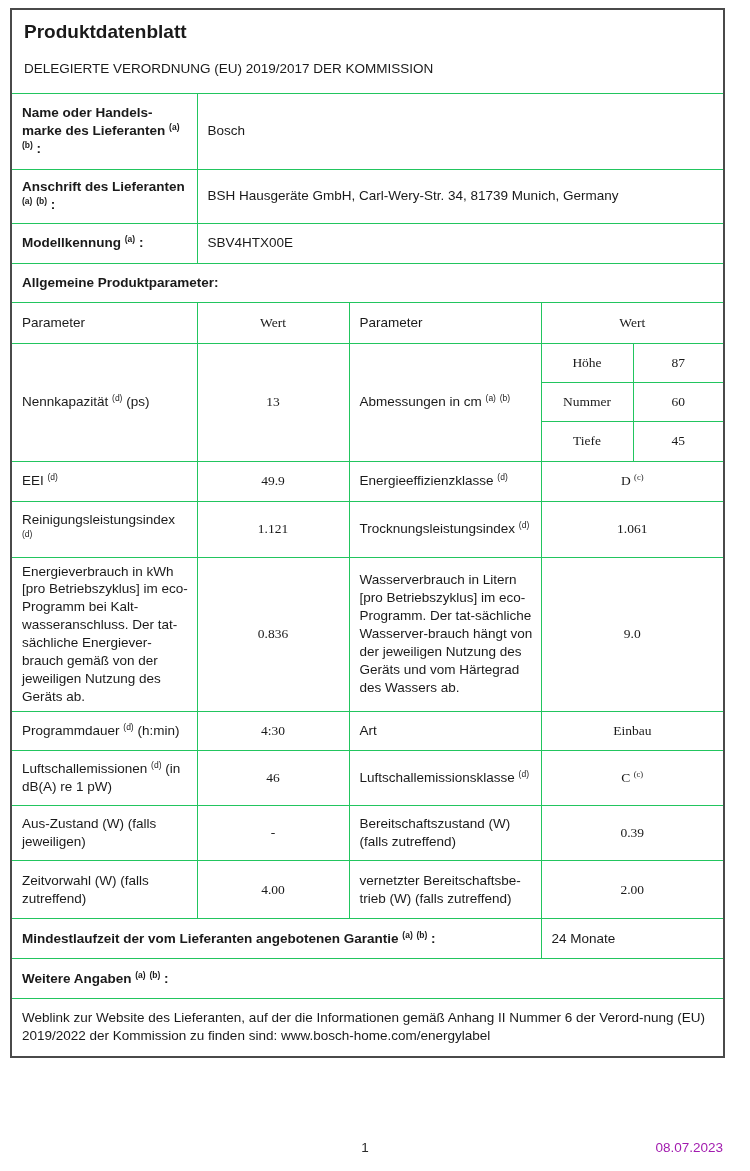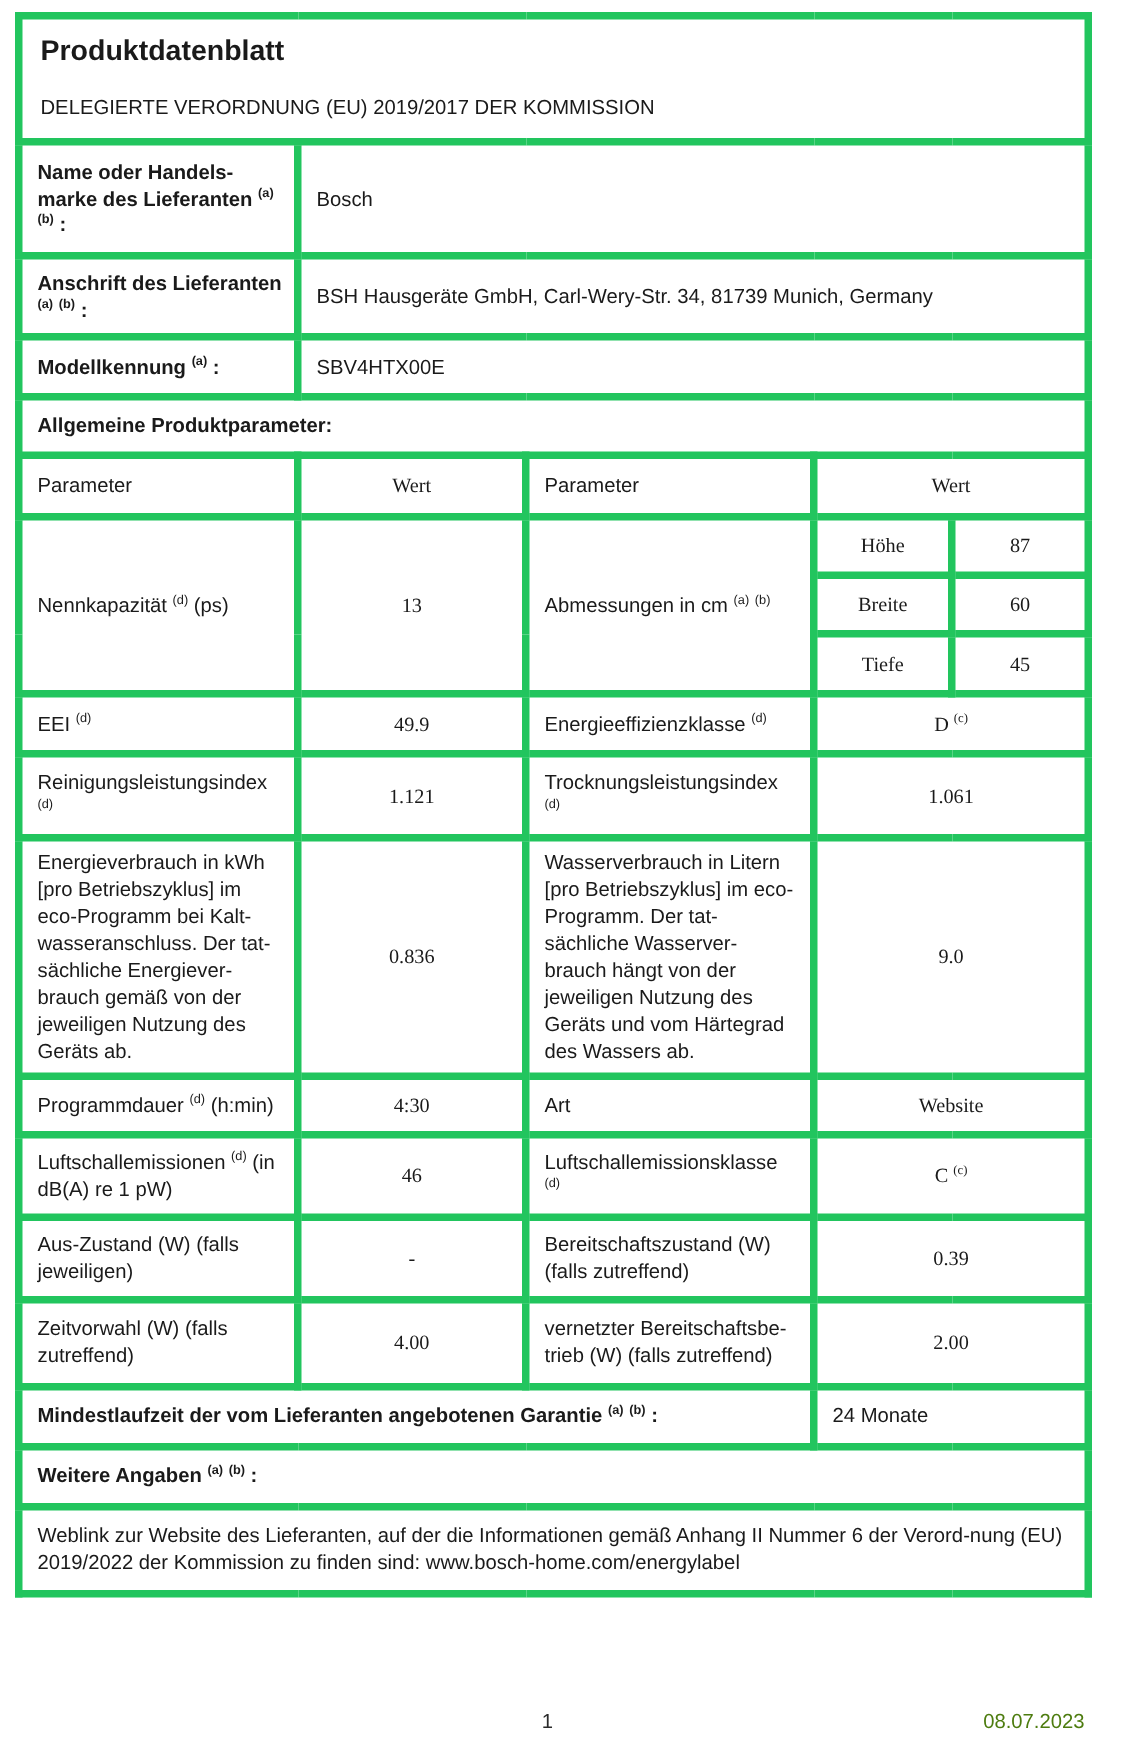--- a/index.html
+++ b/index.html
@@ -12,40 +12,40 @@
     font-family: "Liberation Sans", sans-serif;
   }
   .sheet { position: absolute; left: 10px; top: 8px; }
   table.datasheet {
     border-collapse: collapse;
     table-layout: fixed;
     width: 713px;
     border: 2px solid #4a4a4a;
   }
   td {
-    border: 5px solid #22c55e;
+    border: 1px solid #22c55e;
     font-size: 13.5px;
     line-height: 1.33;
     vertical-align: middle;
     padding: 5px 8px 5px 10px;
     overflow: hidden;
   }
   td.center { text-align: center; padding: 5px 4px; font-family: Liberation Serif, serif; }
   td.top { vertical-align: top; }
   .bold { font-weight: bold; margin-left: 24px; }
   sup { font-size: 8.5px; line-height: 0; }
   .title { font-size: 19px; font-weight: bold; margin: 4px 0 0 2px; }
   .subtitle { font-size: 13.5px; margin: 16px 0 0 2px; }
   .footer-page {
     position: absolute; top: 1140px; left: 300px; width: 130px;
     text-align: center; font-size: 13.5px; color: #2b2b2b;
   }
   .footer-date {
     position: absolute; top: 1140px; right: 27px;
-    font-size: 13.5px; color: #4d7c0f;
+    font-size: 13.5px; color: #a21caf;
   }
 </style>
 </head>
 <body>
 
 <div class="sheet">
   <table class="datasheet">
     <colgroup>
       <col style="width:186px">
         <col style="width:152px">
@@ -89,21 +89,21 @@
     </tr>
 
     <tr style="height:39px">
       <td rowspan="3"><span>Nennkapazität </span><sup>(d)</sup><span> (ps)</span></td>
       <td rowspan="3" class="center">13</td>
       <td rowspan="3"><span>Abmessungen in cm </span><sup>(a)</sup><span> </span><sup>(b)</sup></td>
       <td class="center">Höhe</td>
       <td class="center">87</td>
     </tr>
     <tr style="height:39px">
-      <td class="center">Breite</td>
+      <td class="center">Nummer</td>
       <td class="center">60</td>
     </tr>
     <tr style="height:40px">
       <td class="center">Tiefe</td>
       <td class="center">45</td>
     </tr>
 
     <tr style="height:40px">
       <td><span>EEI </span><sup>(d)</sup></td>
       <td class="center">49.9</td>
@@ -122,21 +122,21 @@
       <td>Energieverbrauch in kWh [pro Betriebszyklus] im eco-Programm bei Kalt-wasseranschluss. Der tat-sächliche Energiever-brauch gemäß von der jeweiligen Nutzung des Geräts ab.</td>
       <td class="center">0.836</td>
       <td>Wasserverbrauch in Litern [pro Betriebszyklus] im eco-Programm. Der tat-sächliche Wasserver-brauch hängt von der jeweiligen Nutzung des Geräts und vom Härtegrad des Wassers ab.</td>
       <td colspan="2" class="center">9.0</td>
     </tr>
 
     <tr style="height:39px">
       <td><span>Programmdauer </span><sup>(d)</sup><span> (h:min)</span></td>
       <td class="center">4:30</td>
       <td>Art</td>
-      <td colspan="2" class="center">Website</td>
+      <td colspan="2" class="center">Einbau</td>
     </tr>
 
     <tr style="height:55px">
       <td><span>Luftschallemissionen </span><sup>(d)</sup><span> (in dB(A) re 1 pW)</span></td>
       <td class="center">46</td>
       <td><span>Luftschallemissionsklasse </span><sup>(d)</sup></td>
       <td colspan="2" class="center"><span>C </span><sup>(c)</sup></td>
     </tr>
 
     <tr style="height:55px">

